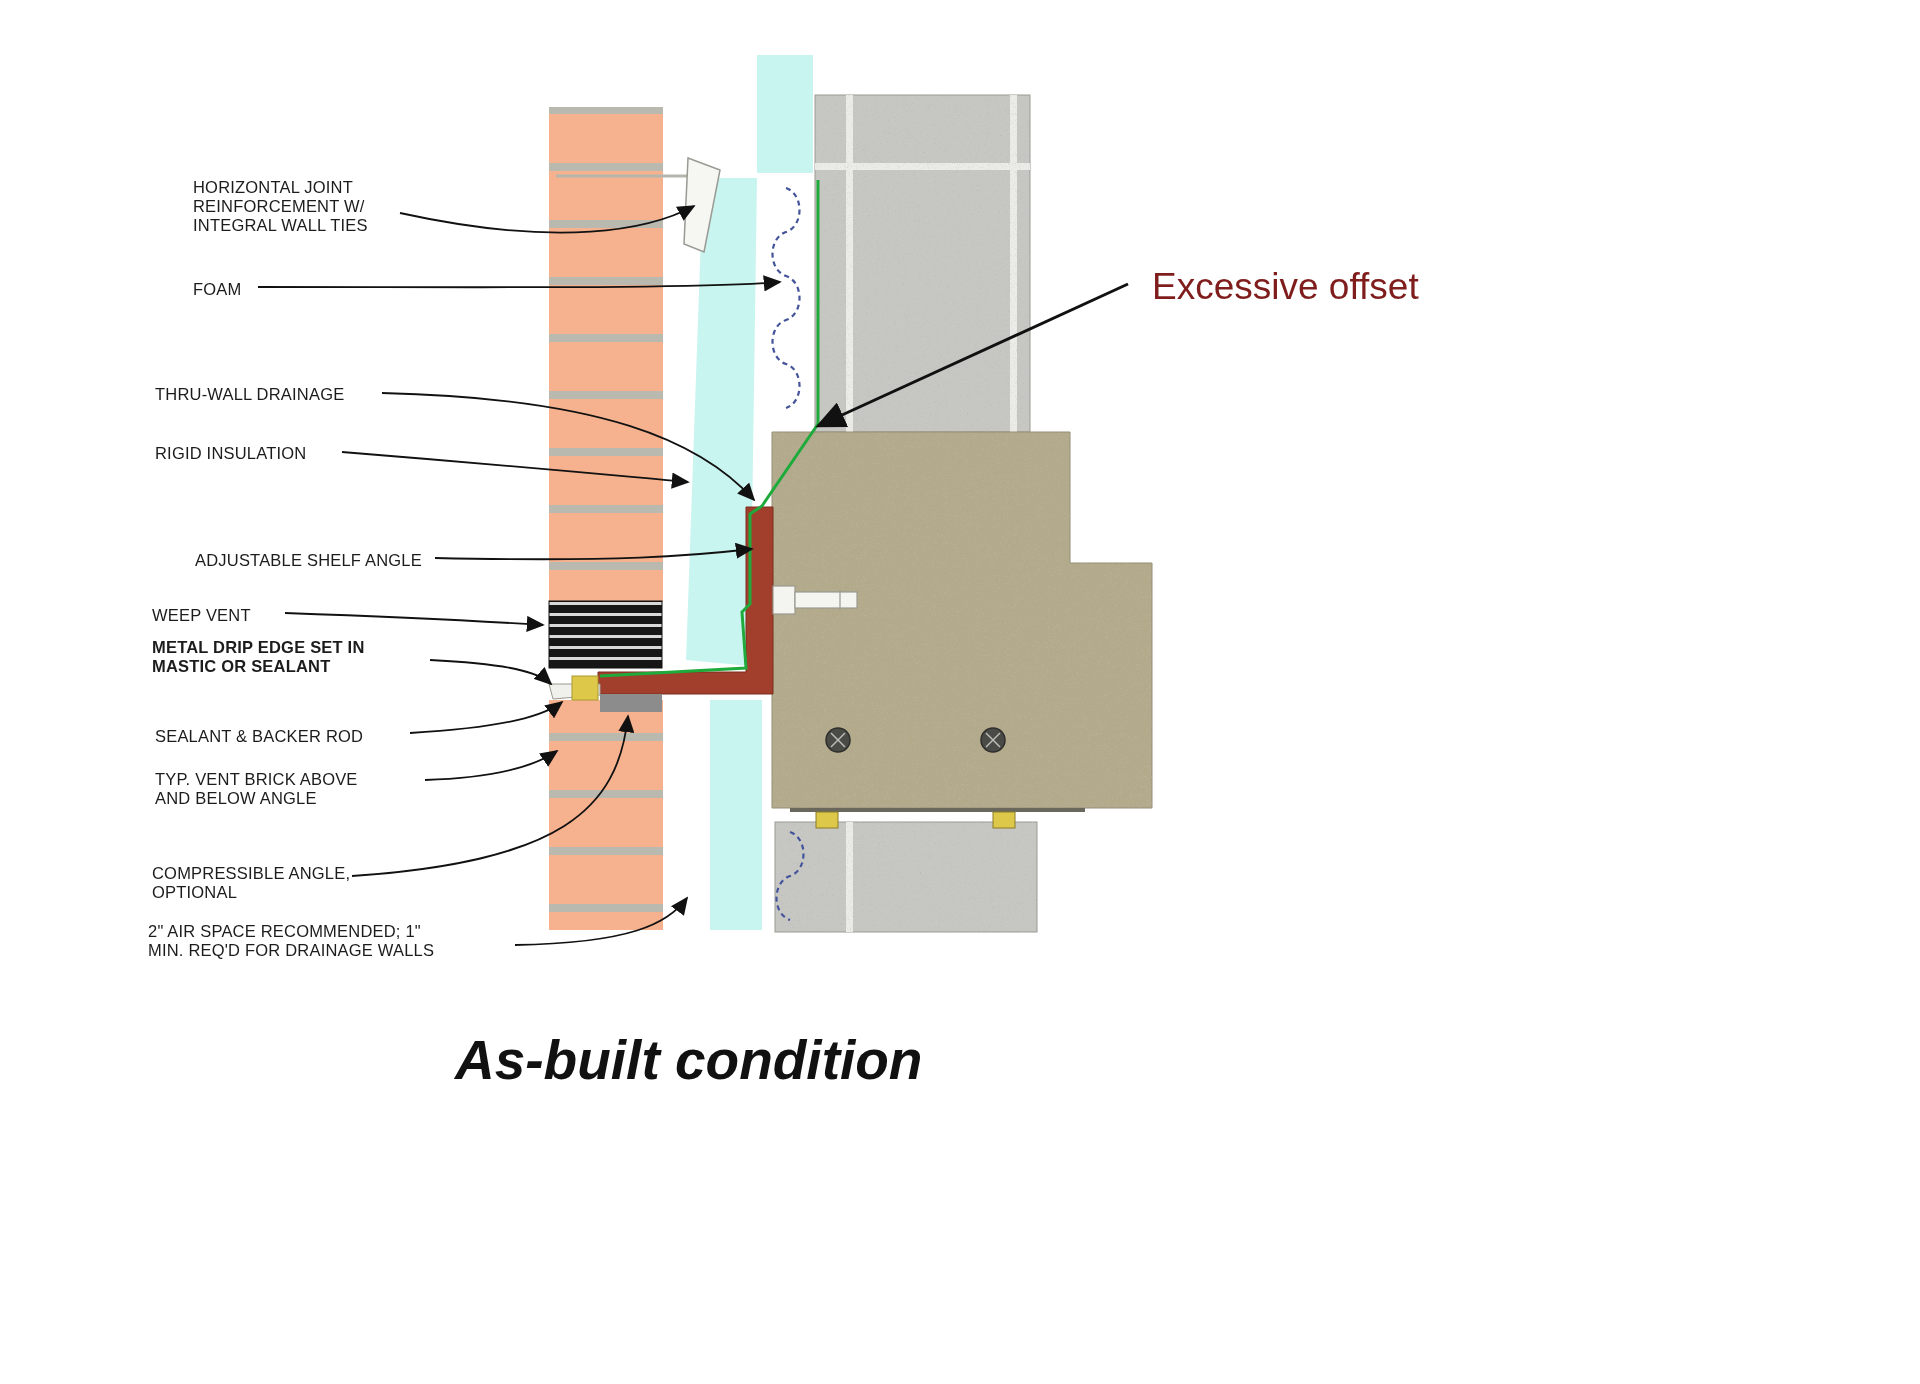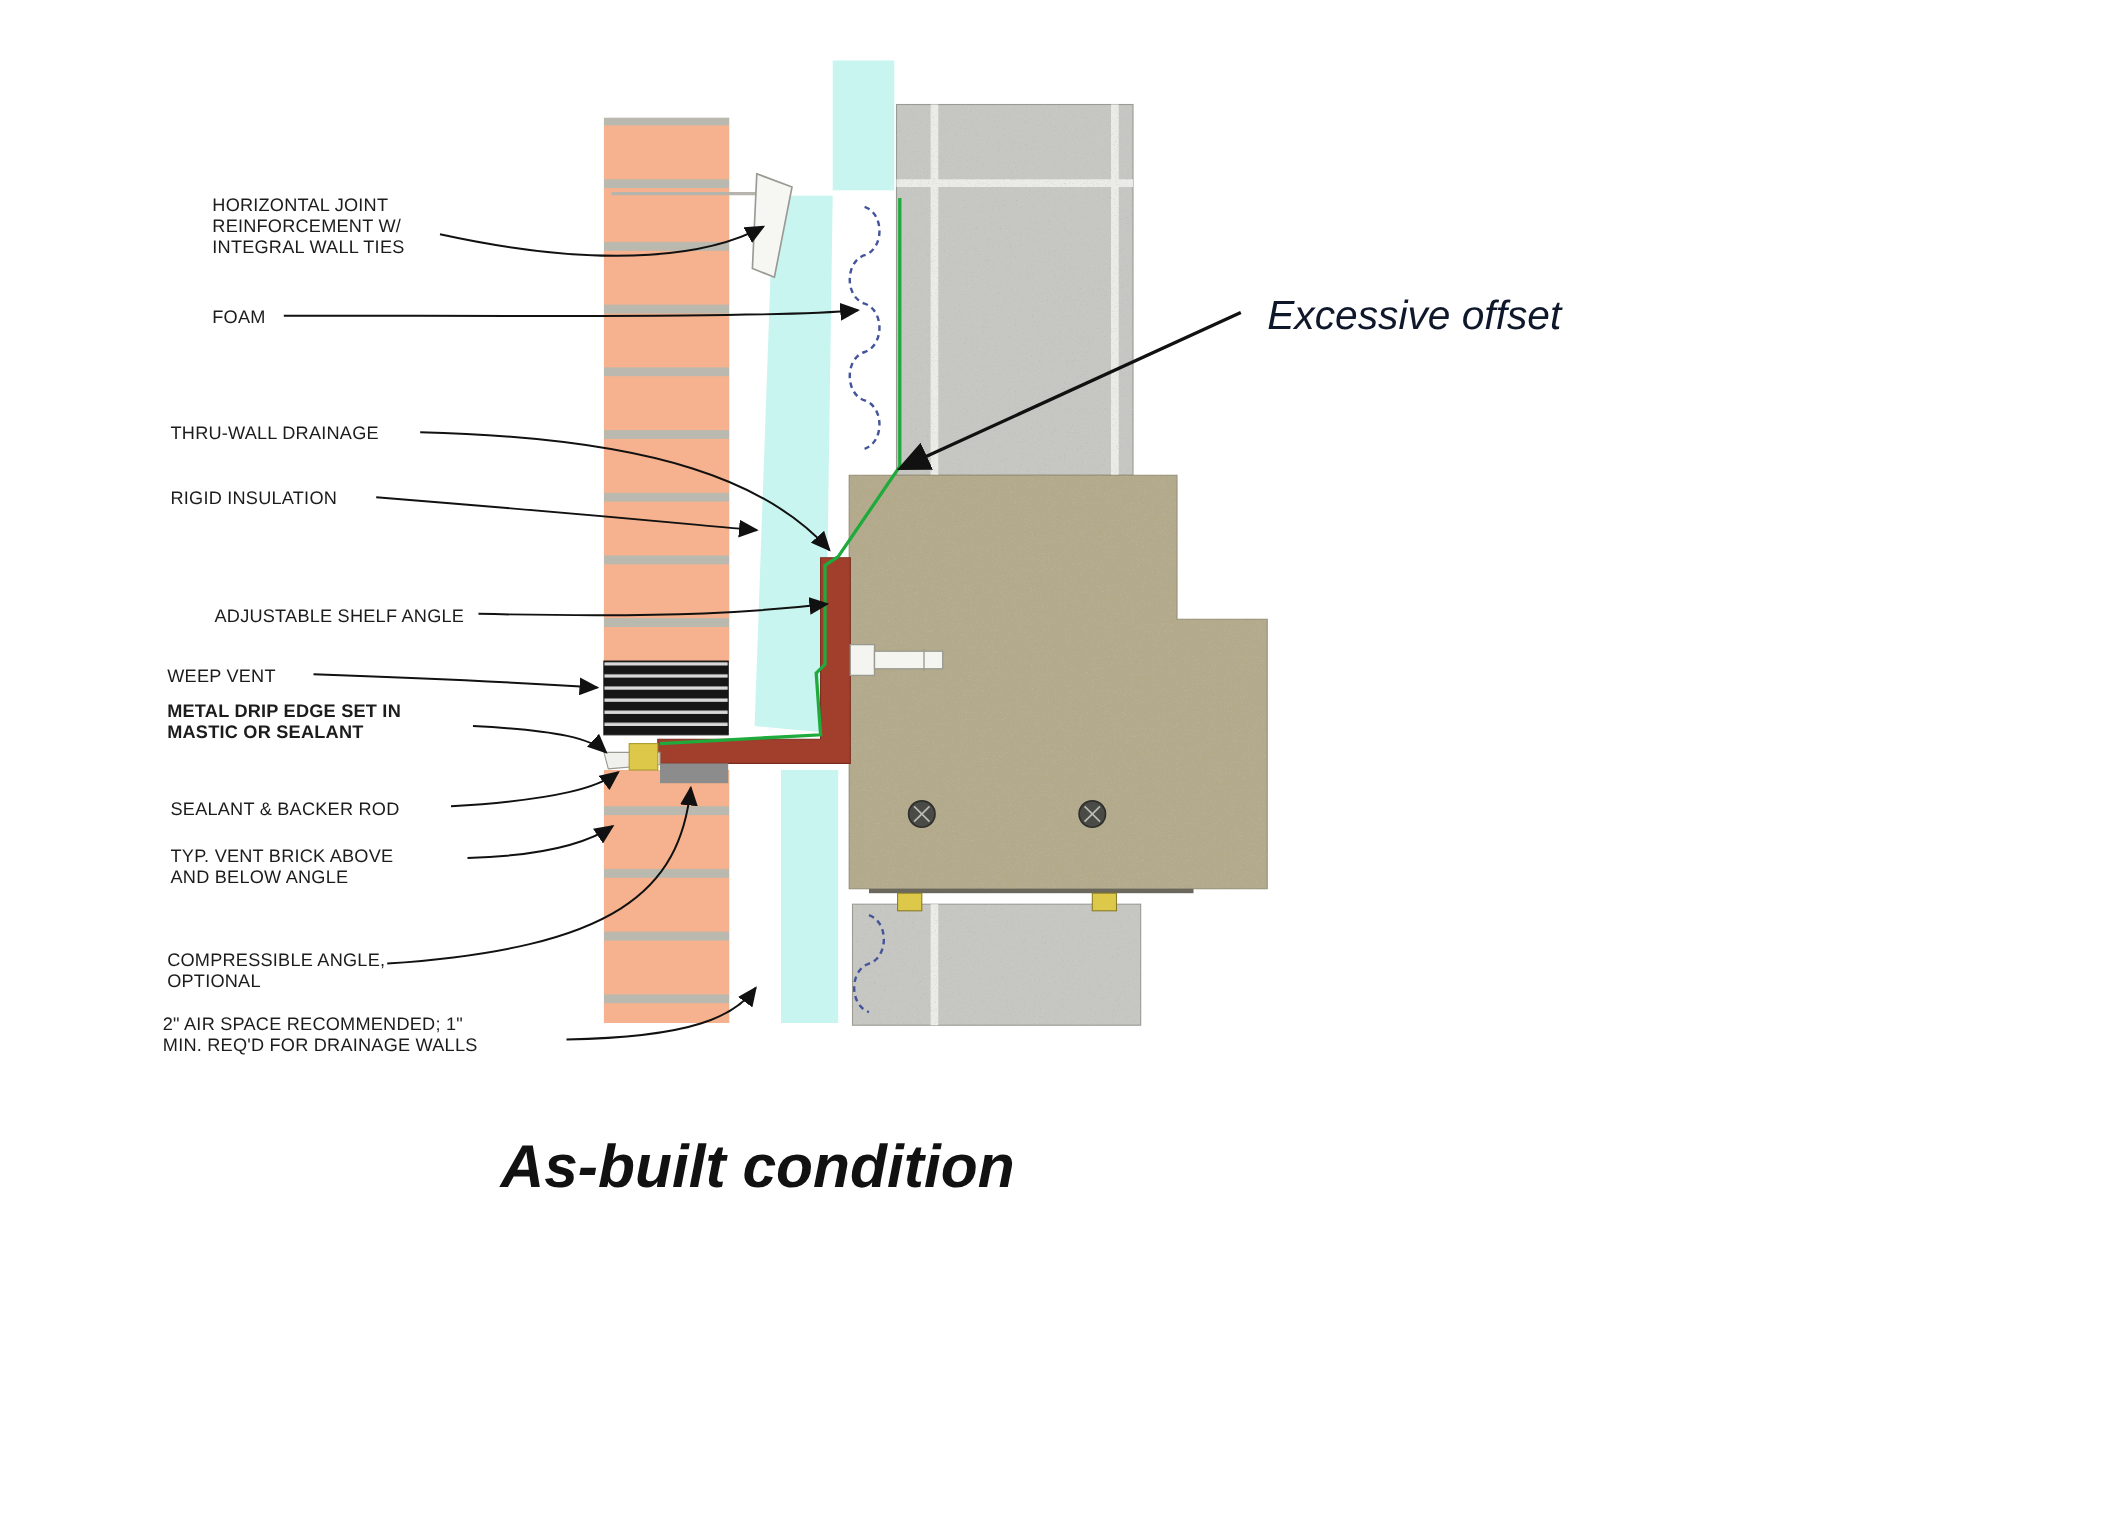--- a/index.html
+++ b/index.html
@@ -1,21 +1,21 @@
 <!DOCTYPE html>
 <html><head>
 <meta charset="utf-8">
 <style>
   html,body{margin:0;padding:0;background:#ffffff;}
   .stage{position:relative;width:1920px;height:1384px;background:#ffffff;overflow:hidden;
          font-family:"Liberation Sans", sans-serif;}
   .stage svg{position:absolute;left:0;top:0;}
   .lbl{position:absolute;white-space:pre-line;font-size:16.5px;line-height:1.14;color:#1c1c1c;
        letter-spacing:0.2px;}
-  .annotation{position:absolute;font-style:italic;font-size:37px;color:#0f172a;}
+  .annotation{position:absolute;font-size:37px;color:#7f1d1d;}
   .caption{position:absolute;font-style:italic;font-size:55px;font-weight:600;color:#111;}
 </style>
 </head>
 <body>
 
 <div class="stage">
 
   <svg width="1920" height="1384" viewBox="0 0 1920 1384">
     <defs>
       <pattern id="brickPat" width="12" height="57" patternUnits="userSpaceOnUse">

